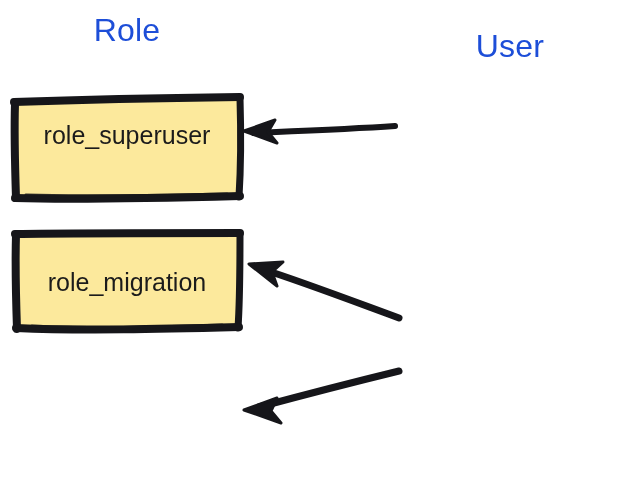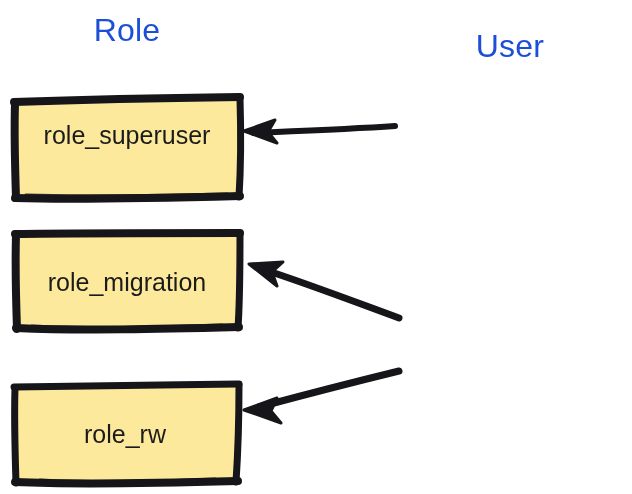--- a/index.html
+++ b/index.html
@@ -90,31 +90,20 @@
       <path d="M5,6 L227,4 L226,96 L4,99 Z" fill="#fce99c" stroke="none"></path>
       <path d="M4,5 C3,38 4,70 5,99" fill="none" stroke="#16161a" stroke-width="8" stroke-linecap="round"></path>
       <path d="M3,4 C60,3 150,3 228,3" fill="none" stroke="#16161a" stroke-width="8" stroke-linecap="round"></path>
       <path d="M228,4 C228,36 228,68 226,98" fill="none" stroke="#16161a" stroke-width="7" stroke-linecap="round"></path>
       <path d="M4,98 C70,101 150,99 227,97" fill="none" stroke="#16161a" stroke-width="8" stroke-linecap="round"></path>
       <path d="M20,96 C90,99 160,97 210,95" fill="none" stroke="#16161a" stroke-width="3" stroke-linecap="round" opacity="0.8"></path>
     </svg>
     <div class="node-label">role_migration</div>
   </div>
 
-  <div class="node" id="node-role-rw">
-    <svg width="230" height="105" viewBox="0 0 230 105">
-      <path d="M6,6 L228,3 L226,98 L5,101 Z" fill="#fce99c" stroke="none"></path>
-      <path d="M5,6 C4,38 5,70 6,101" fill="none" stroke="#16161a" stroke-width="7" stroke-linecap="round"></path>
-      <path d="M4,5 C60,4 150,3 229,2" fill="none" stroke="#16161a" stroke-width="7" stroke-linecap="round"></path>
-      <path d="M229,3 C229,36 228,70 226,100" fill="none" stroke="#16161a" stroke-width="7" stroke-linecap="round"></path>
-      <path d="M5,100 C70,103 155,101 228,99" fill="none" stroke="#16161a" stroke-width="8" stroke-linecap="round"></path>
-      <path d="M30,98 C95,101 160,99 205,97" fill="none" stroke="#16161a" stroke-width="3" stroke-linecap="round" opacity="0.8"></path>
-    </svg>
-    <div class="node-label">role_rw</div>
-  </div>
 
 
 
   <svg id="edges" viewBox="0 0 632 494">
 
     <g>
       <path d="M395,126 C350,129 300,131 254,133" fill="none" stroke="#16161a" stroke-width="6" stroke-linecap="round"></path>
       <path d="M244,131 L275,120 L268,132 L277,143 Z" fill="#16161a" stroke="#16161a" stroke-width="3" stroke-linejoin="round"></path>
     </g>
 

